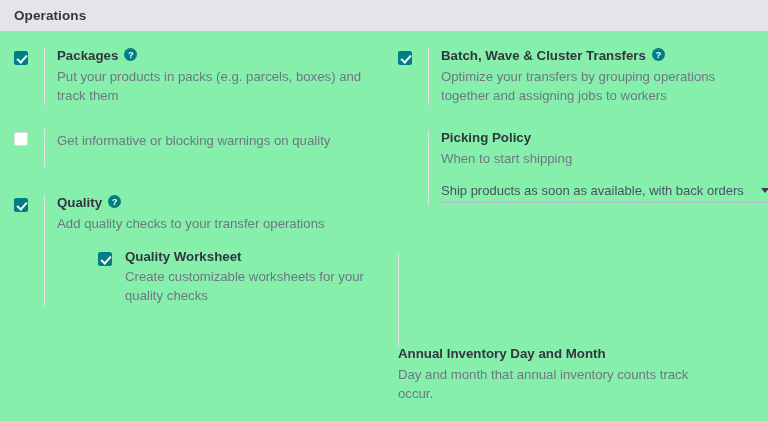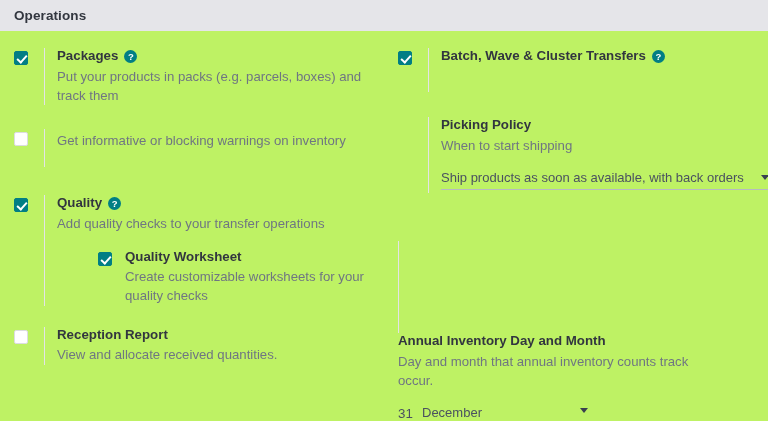--- a/index.html
+++ b/index.html
@@ -10,21 +10,21 @@
     background: #ffffff;
     font-family: "Liberation Sans", sans-serif;
     -webkit-font-smoothing: antialiased;
   }
 
   .page {
     position: relative;
     width: 768px;
     height: 421px;
     overflow: hidden;
-    background: #bef264;
+    background: #86efac;
   }
 
   
   .section-header {
     height: 31px;
     background: #e5e5e9;
     display: flex;
     align-items: center;
     padding-left: 14px;
   }
@@ -99,21 +99,21 @@
     background: #e3e3e7;
     align-self: stretch;
     margin-right: 12px;
   }
   .rule.tall { min-height: 44px; }
 
   .content { flex: 1 1 auto; min-width: 0; padding-top: 0px; }
 
   .label-row {
     display: flex;
-    align-items: center;
+    align-items: flex-start;
     gap: 6px;
     line-height: 1.25;
   }
   .label {
     font-size: 13.3px;
     font-weight: bold;
     color: #32363f;
   }
   .desc {
     font-size: 13.2px;
@@ -240,21 +240,21 @@
           <div class="desc">Put your products in packs (e.g. parcels, boxes) and track them</div>
         </div>
       </div>
 
       <div class="setting" style="margin-top:24px;">
         <div class="cb-cell">
           <span class="cbox off"></span>
         </div>
         <div class="rule tall" style="min-height:38px;"></div>
         <div class="content">
-          <div class="desc wide">Get informative or blocking warnings on inventory</div>
+          <div class="desc wide">Get informative or blocking warnings on quality</div>
         </div>
       </div>
 
       <div class="setting" style="margin-top:28px;margin-bottom:21px;">
         <div class="cb-cell">
           <span class="cbox on"></span>
         </div>
         <div class="rule" style="min-height:108px;"></div>
         <div class="content">
           <div class="label-row">
@@ -270,47 +270,36 @@
             <div class="content">
               <div class="label-row">
                 <span class="label">Quality Worksheet</span>
               </div>
               <div class="desc">Create customizable worksheets for your quality checks</div>
             </div>
           </div>
         </div>
       </div>
 
-      <div class="setting" style="margin-top:20px;">
-        <div class="cb-cell">
-          <span class="cbox off"></span>
-        </div>
-        <div class="rule tall" style="min-height:38px;"></div>
-        <div class="content">
-          <div class="label-row">
-            <span class="label">Reception Report</span>
-          </div>
-          <div class="desc wide">View and allocate received quantities.</div>
-        </div>
-      </div>
 
     </div>
 
     <div class="col">
 
       <div class="setting">
         <div class="cb-cell">
           <span class="cbox on"></span>
         </div>
         <div class="rule tall"></div>
         <div class="content">
           <div class="label-row">
             <span class="label">Batch, Wave &amp; Cluster Transfers</span>
             <span class="help-icon">?</span>
           </div>
+          <div class="desc wide">Optimize your transfers by grouping operations together and assigning jobs to workers</div>
         </div>
       </div>
 
       <div class="field-block" style="margin-top:25px;">
         <div class="spacer"></div>
         <div class="rule" style="min-height:76px;"></div>
         <div class="content">
           <div class="label-row">
             <span class="label">Picking Policy</span>
           </div>

